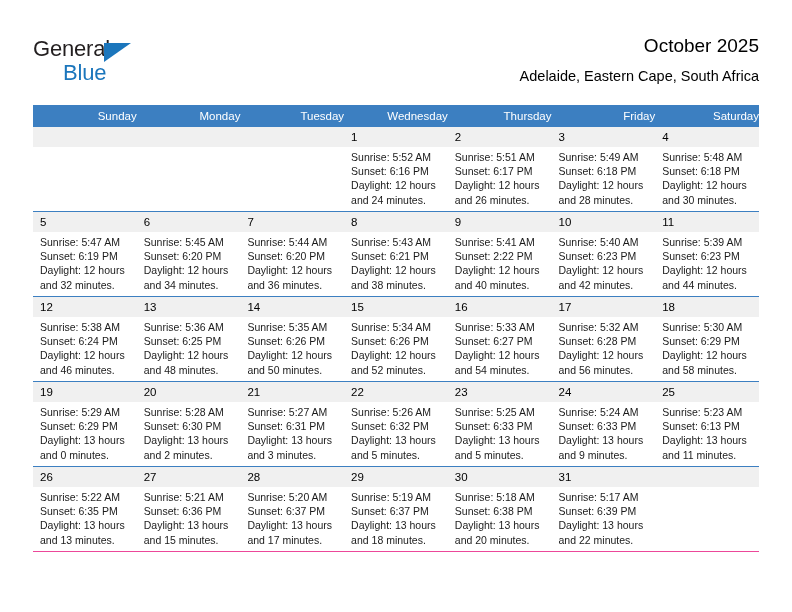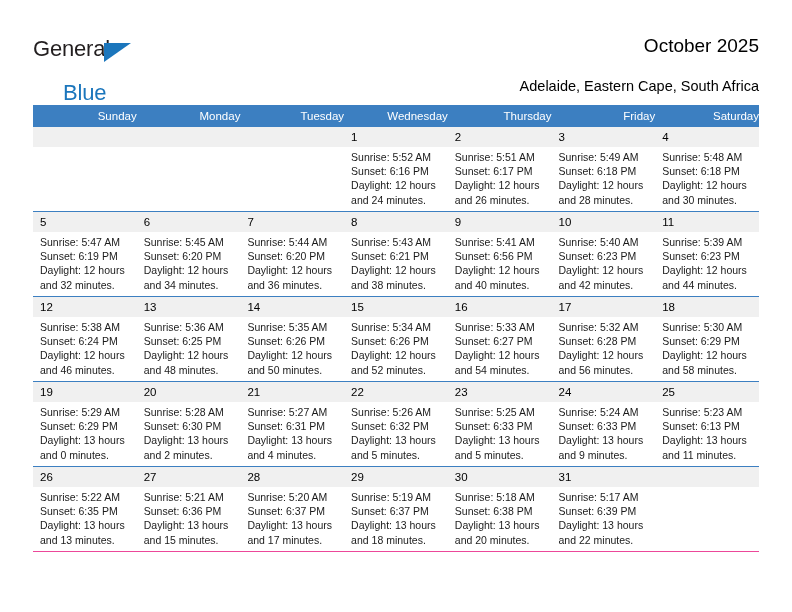--- a/index.html
+++ b/index.html
@@ -56,41 +56,40 @@
     border-bottom: 19px solid transparent;
   }
   .logo-blue {
     position: absolute;
     left: 30px;
     top: 24px;
     font-size: 22px;
     letter-spacing: -0.2px;
     color: #1b76bc;
     font-family: "Liberation Sans", sans-serif;
-    margin-top: 20px;
   }
 
   .title-block {
     position: absolute;
     right: 0;
     top: 0;
     text-align: right;
   }
   .cal-title {
     font-size: 19px;
     color: #000;
     line-height: 32px;
     font-weight: normal;
     white-space: nowrap;
   }
   .cal-subtitle {
     font-size: 14.5px;
     color: #000;
     line-height: 20px;
-    margin-top: 14px;
+    margin-top: 4px;
     white-space: nowrap;
   }
 
   
   .calendar {
     position: absolute;
     left: 33px;
     top: 105px;
     width: 726px;
     border-collapse: collapse;
@@ -275,21 +274,21 @@
             <div>Sunrise: 5:43 AM</div>
             <div>Sunset: 6:21 PM</div>
             <div>Daylight: 12 hours</div>
             <div>and 38 minutes.</div>
           </div>
         </td>
         <td>
           <div class="daynum">9</div>
           <div class="details">
             <div>Sunrise: 5:41 AM</div>
-            <div>Sunset: 6:56 PM</div>
+            <div>Sunset: 2:22 PM</div>
             <div>Daylight: 12 hours</div>
             <div>and 40 minutes.</div>
           </div>
         </td>
         <td>
           <div class="daynum">10</div>
           <div class="details">
             <div>Sunrise: 5:40 AM</div>
             <div>Sunset: 6:23 PM</div>
             <div>Daylight: 12 hours</div>
@@ -391,21 +390,21 @@
             <div>Daylight: 13 hours</div>
             <div>and 2 minutes.</div>
           </div>
         </td>
         <td>
           <div class="daynum">21</div>
           <div class="details">
             <div>Sunrise: 5:27 AM</div>
             <div>Sunset: 6:31 PM</div>
             <div>Daylight: 13 hours</div>
-            <div>and 4 minutes.</div>
+            <div>and 3 minutes.</div>
           </div>
         </td>
         <td>
           <div class="daynum">22</div>
           <div class="details">
             <div>Sunrise: 5:26 AM</div>
             <div>Sunset: 6:32 PM</div>
             <div>Daylight: 13 hours</div>
             <div>and 5 minutes.</div>
           </div>

